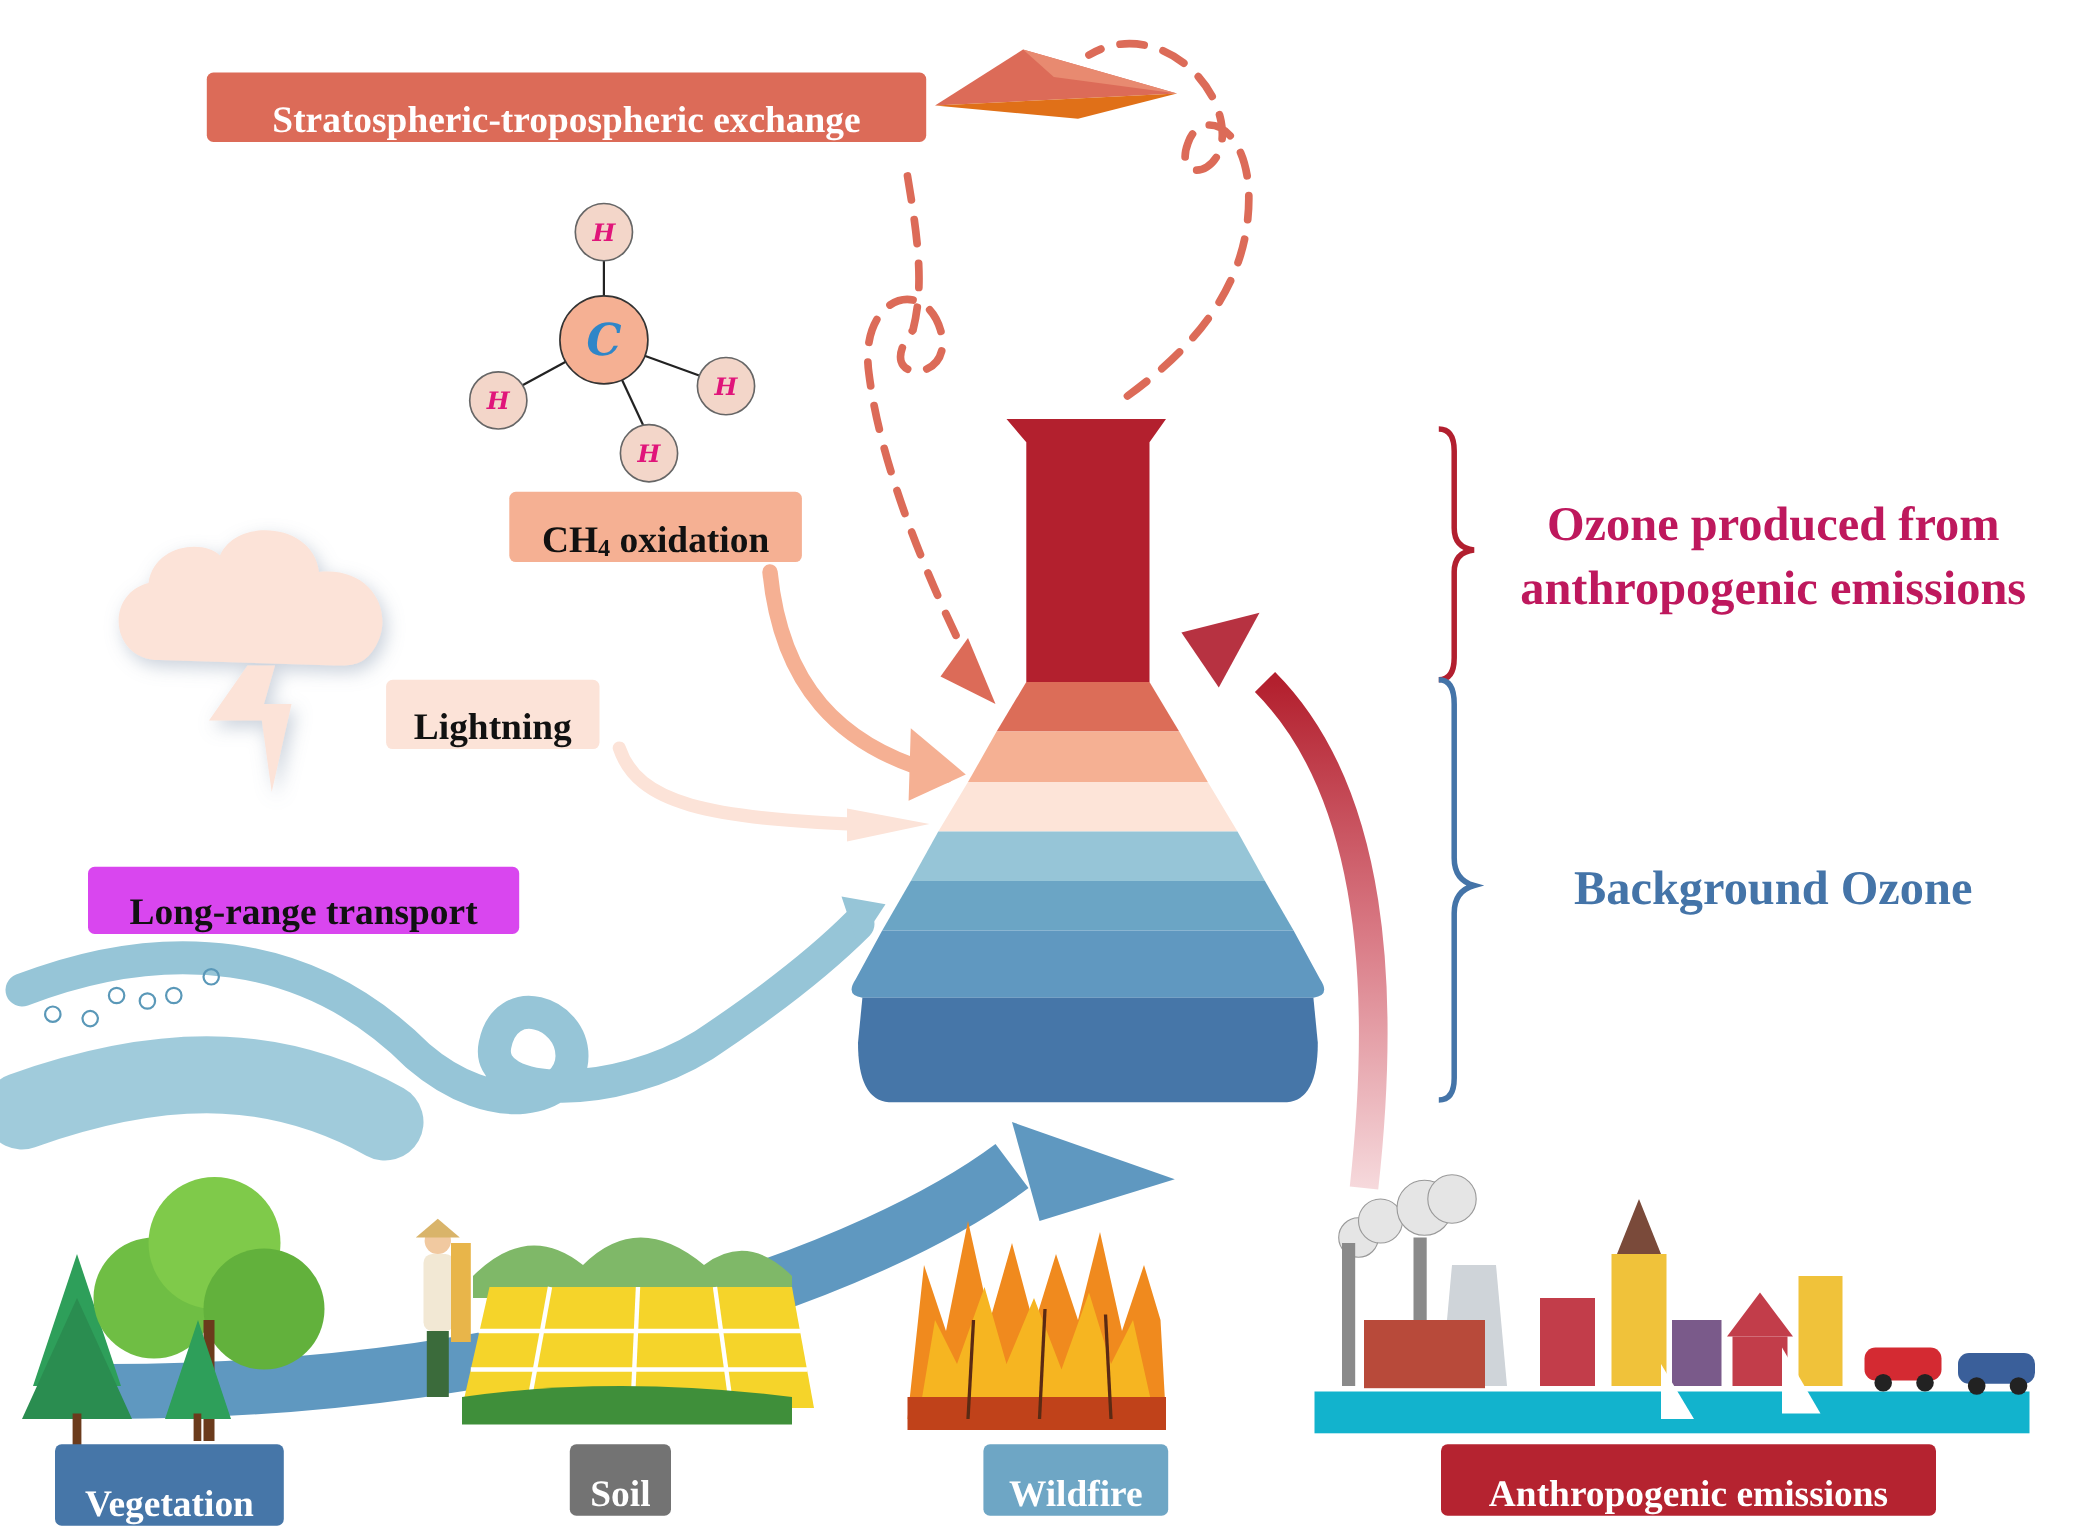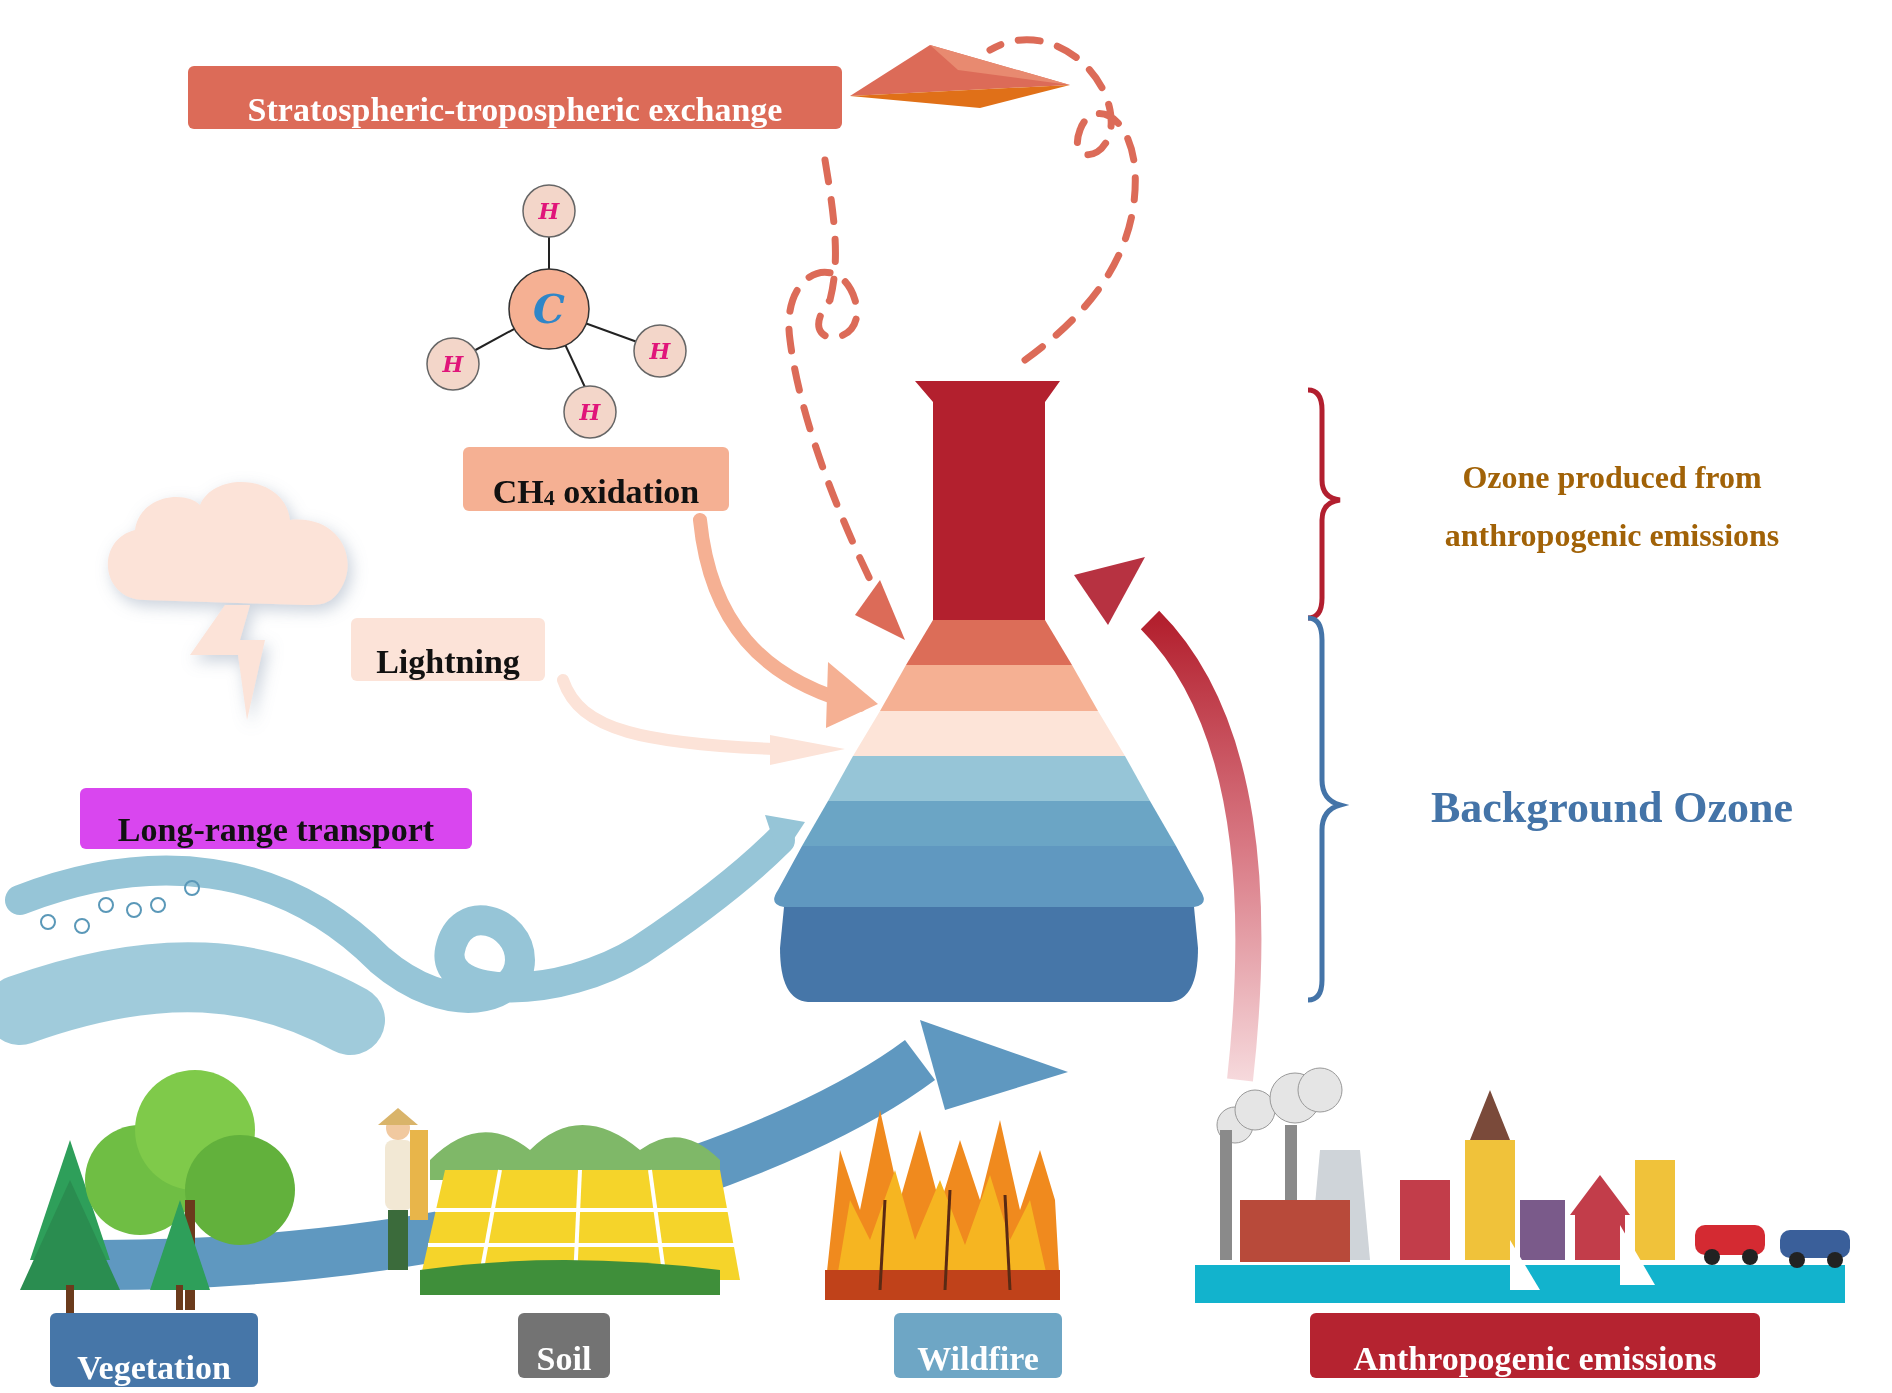--- a/index.html
+++ b/index.html
@@ -10,21 +10,21 @@
   #ste{left:188px;top:66px;width:654px;height:63px;background:#dc6b58;font-size:34px;}
   #ch4{left:421px;top:447px;width:266px;height:64px;background:#f5b093;font-size:34px;margin-left:42px;}
   #ch4 sub{font-size:22px;vertical-align:-6px;}
   #lightning{left:351px;top:618px;width:194px;height:63px;background:#fce3d8;font-size:34px;}
   #lrt{left:80px;top:788px;width:392px;height:61px;background:#d946ef;font-size:34px;}
   #veg{left:50px;top:1313px;width:208px;height:74px;background:#4676a8;font-size:34px;}
   #soil{left:518px;top:1313px;width:92px;height:65px;background:#737373;font-size:34px;}
   #wild{left:894px;top:1313px;width:168px;height:65px;background:#6ea6c5;font-size:34px;}
   #anth{left:1310px;top:1313px;width:450px;height:65px;background:#b52330;font-size:34px;}
   .side{position:absolute;font-weight:bold;text-align:center;}
-  #ozone-anth{left:1352px;top:448px;width:520px;font-size:32px;line-height:58px;color:#a16207;}
+  #ozone-anth{left:1352px;top:448px;width:520px;font-size:44px;line-height:58px;color:#be185d;}
   #ozone-bg{left:1352px;top:782px;width:520px;font-size:44px;color:#4474a8;}
   svg{position:absolute;left:0;top:0;}
   .atom-h{font-family:"DejaVu Serif",serif;font-style:italic;font-weight:bold;fill:#e0157a;font-size:22px;}
   .atom-c{font-family:"DejaVu Serif",serif;font-style:italic;font-weight:bold;fill:#2f86c8;font-size:40px;}
 </style>
 </head>
 <body>
 
 <svg width="1892" height="1393" viewBox="0 0 1892 1393">
   <defs>

